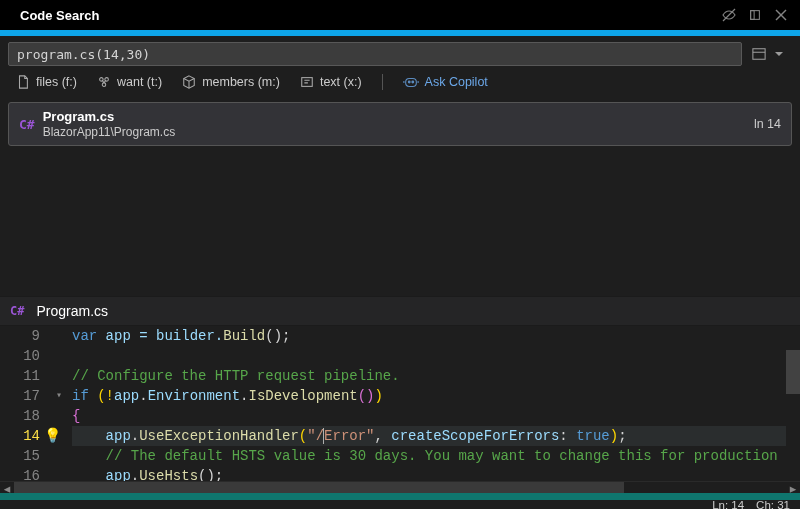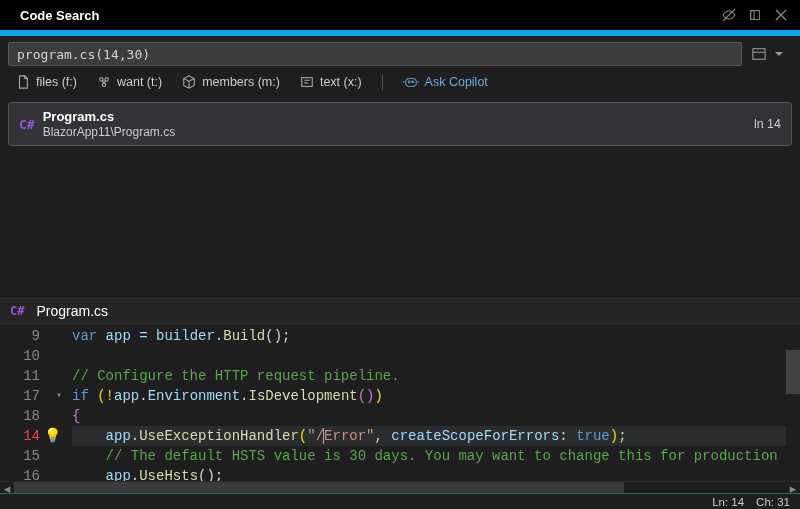--- a/index.html
+++ b/index.html
@@ -94,21 +94,21 @@
     font-size:14px; line-height:20px;
     background:#1e1e1e;
     overflow:hidden;
   }
   .gutter {
     position:absolute; left:0; top:0; bottom:0; width:48px;
     text-align:right; padding-right:8px;
     color:#858585;
   }
   .gutter .ln { height:20px; }
-  .gutter .ln.active { color:#ef4444;text-align:right; }
+  .gutter .ln.active { color:#fde047;text-align:right; }
   .lightbulb {
     position:absolute; left:44px; top:100px;
     color:#ffcc00; font-size:14px;
   }
   .fold {
     position:absolute; left:56px; top:60px;
     color:#858585; font-size:10px;
   }
   .code {
     position:absolute; left:72px; right:4px; top:0;
@@ -158,21 +158,21 @@
     background:#3a3a3a;
   }
 
   
   .statusbar {
     position:absolute; left:0; right:0; bottom:0; height:16px;
     background:#1e1e1e;
     display:flex; justify-content:flex-end; align-items:center;
     padding:0 10px; gap:12px;
     color:#cccccc; font-size:11.5px;
-    border-top:1px solid #0f766e;
+    border-top:7px solid #0f766e;
   }
 </style>
 </head>
 <body>
 
 <div class="titlebar">
   <div class="tab active">Code Search</div>
   <div class="spacer"></div>
   <div class="title-icon">
     <svg width="16" height="16" viewBox="0 0 16 16">

